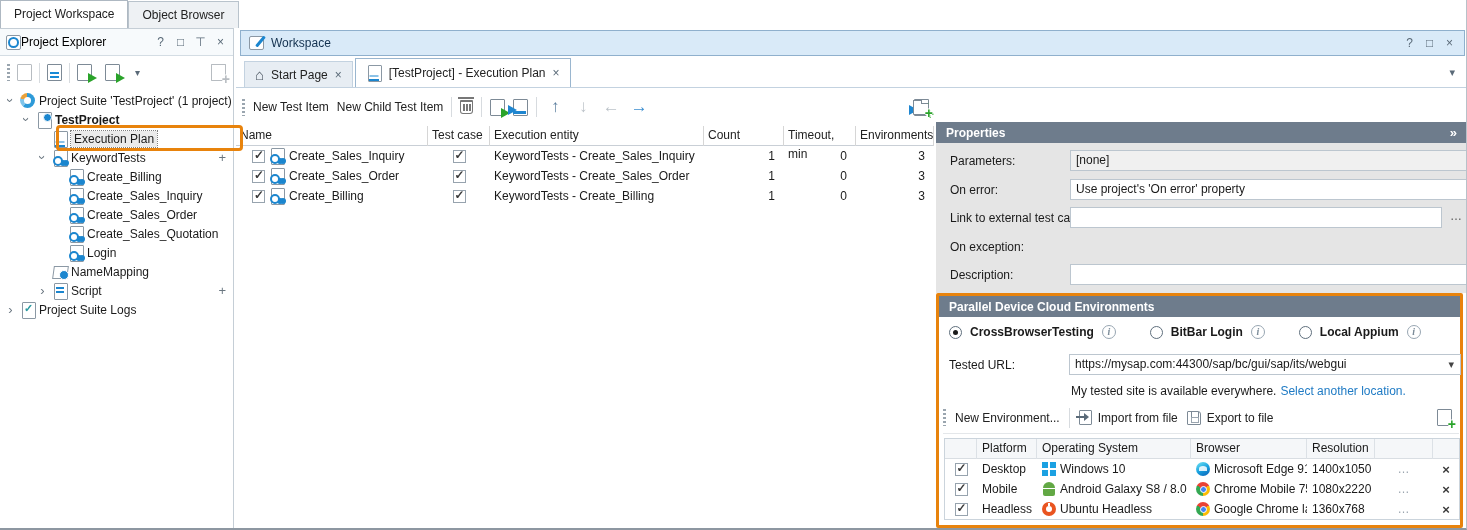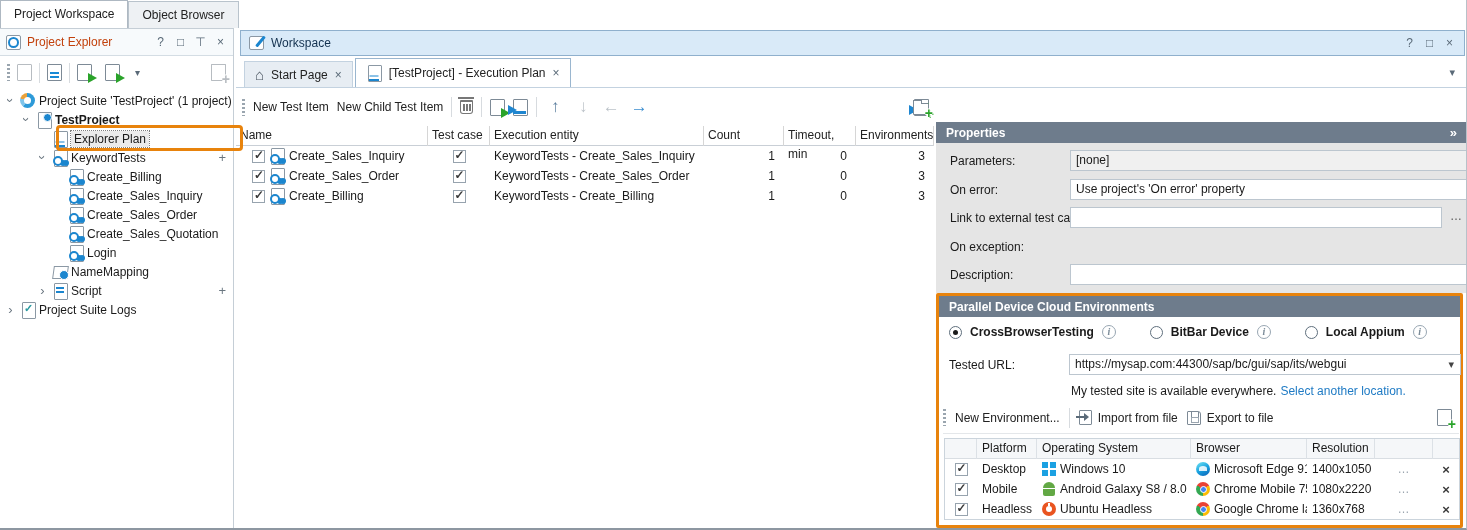--- a/index.html
+++ b/index.html
@@ -9,21 +9,21 @@
          border-right:1px solid #b8c1c9; border-bottom:2px solid #8d97a1; }
 
   
   .toptabs { position:absolute; left:0; top:0; right:0; height:28px; background:#fff; display:flex; align-items:flex-end; }
   .toptab { height:27px; padding:6px 13px 0; border:1px solid #b9c3cc; border-bottom:none; background:#eef1f4; color:#222; cursor:default; }
   .toptab.active { background:#fff; height:28px; border-color:#aeb8c2; position:relative; z-index:2; }
 
   
   .pe { position:absolute; left:0; top:28px; bottom:0; width:234px; background:#fff; border-right:1px solid #c5ced6; border-top:1px solid #c5ced6; }
   .pehead { position:absolute; left:0; top:0; right:0; height:27px; background:#f7fafc; border-bottom:1px solid #d4dde4; display:flex; align-items:center; padding:0 6px; }
-  .petitle { margin-left:6px; color:#c2410c; }
+  .petitle { margin-left:0; color:#000000; }
   .winbtns { margin-left:auto; display:flex; gap:7px; color:#5a6a78; font-size:12px; }
   .winbtn { cursor:default; width:13px; text-align:center; }
   .peicon { width:15px; height:15px; position:relative; background:#fff; border:1px solid #8b98a4; border-radius:2px; }
   .peicon::after { content:''; position:absolute; right:1px; bottom:1px; width:7px; height:7px; border:2px solid #1b86cf; border-radius:50%; background:#fff; }
 
   .petools { position:absolute; left:0; top:27px; right:0; height:33px; display:flex; align-items:center; gap:7px; padding:0 4px 0 7px; }
   .grip { width:3px; height:17px; background:repeating-linear-gradient(180deg,#9aa5af 0 2px,transparent 2px 4px); }
   .sep  { width:1px; height:20px; background:#d7dbdf; }
 
   
@@ -206,21 +206,21 @@
           <span class="tlabel-wrap"><span class="tlabel">Project Suite 'TestProject' (1 project)</span></span>
         </div>
         <div class="trow" style="padding-left: 20px;">
           <span class="chev open">›</span>
           <span class="tico doc project"></span>
           <span class="tlabel-wrap"><span class="tlabel b">TestProject</span></span>
         </div>
         <div class="trow sel" style="padding-left: 36px;">
           <span class="chev none">›</span>
           <span class="tico doc execution-plan"></span>
-          <span class="tlabel-wrap"><span class="tlabel">Explorer Plan</span></span>
+          <span class="tlabel-wrap"><span class="tlabel">Execution Plan</span></span>
         </div>
         <div class="trow" style="padding-left: 36px;">
           <span class="chev open">›</span>
           <span class="tico doc keyword-test"></span>
           <span class="tlabel-wrap"><span class="tlabel">KeywordTests</span></span>
           <span class="plus">+</span>
         </div>
         <div class="trow" style="padding-left: 52px;">
           <span class="chev none">›</span>
           <span class="tico doc keyword-test"></span>
@@ -405,21 +405,21 @@
       <span>Parallel Device Cloud Environments</span>
     </div>
     <div class="provrow">
           <span class="prov">
             <span class="radio on"></span>
             <span class="plabel">CrossBrowserTesting</span>
             <span class="info"></span>
           </span>
           <span class="prov">
             <span class="radio"></span>
-            <span class="plabel">BitBar Device</span>
+            <span class="plabel">BitBar Login</span>
             <span class="info"></span>
           </span>
           <span class="prov">
             <span class="radio"></span>
             <span class="plabel">Local Appium</span>
             <span class="info"></span>
           </span>
         </div>
     <div class="urlrow">
       <span class="plab">Tested URL:</span>

